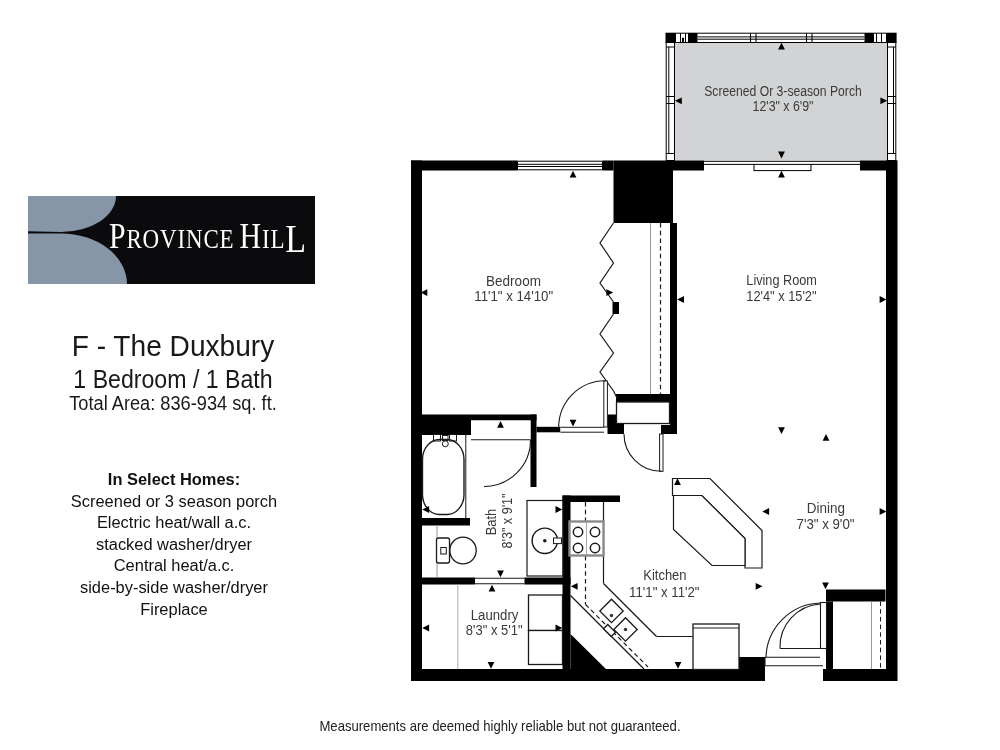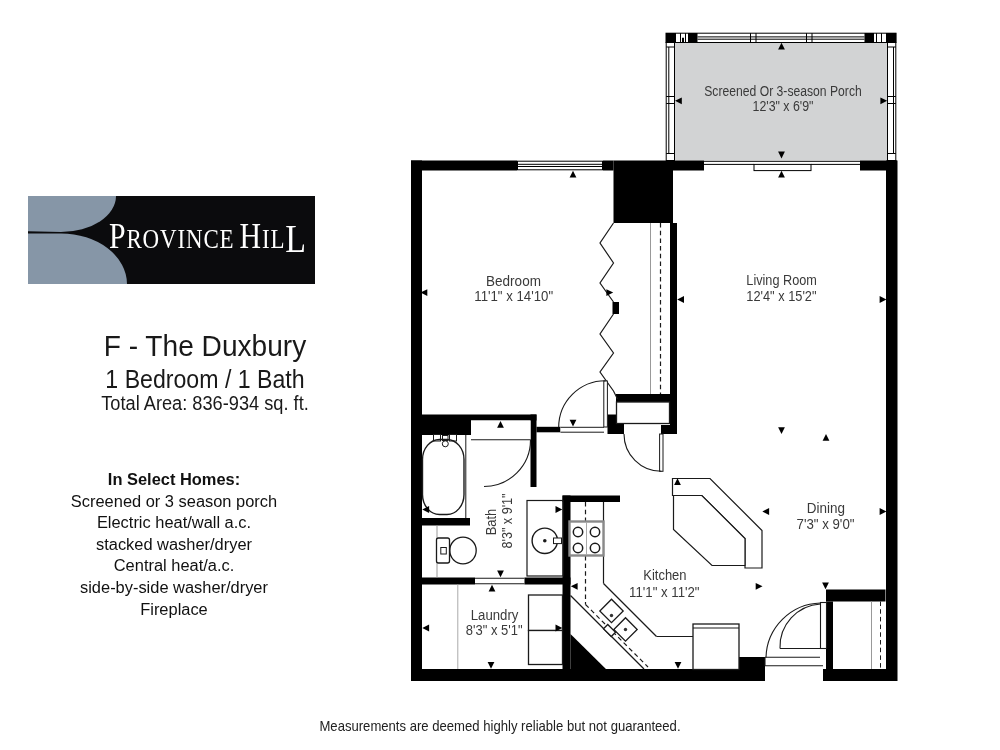--- a/index.html
+++ b/index.html
@@ -1,18 +1,18 @@
 <!DOCTYPE html>
 <html><head>
 <meta charset="utf-8">
 <style>
   html,body{margin:0;padding:0;background:#fff;}
   body{width:1000px;height:750px;position:relative;font-family:"Liberation Sans",sans-serif;overflow:hidden;}
   .abs{position:absolute;}
-  #title{left:0;width:346px;top:330px;text-align:center;color:#191919;padding-left:32px;}
+  #title{left:0;width:346px;top:330px;text-align:center;color:#191919;}
   #title .t1{font-size:29px;line-height:33px;transform:scaleX(0.969);}
   #title .t2{font-size:25.5px;line-height:28px;transform:scaleX(0.907);position:relative;top:2px;}
   #title .t3{font-size:19.5px;line-height:24px;transform:scaleX(0.934);}
   #features{left:0;width:348px;top:469px;text-align:center;color:#111;font-size:17.3px;line-height:21.6px;transform:scaleX(0.95);}
   #features .b{font-weight:bold;}
   #disclaimer{left:0;width:1000px;top:718px;text-align:center;color:#222;font-size:14.3px;transform:scaleX(0.916);}
 </style>
 </head>
 <body>
 <div class="abs" id="title">

